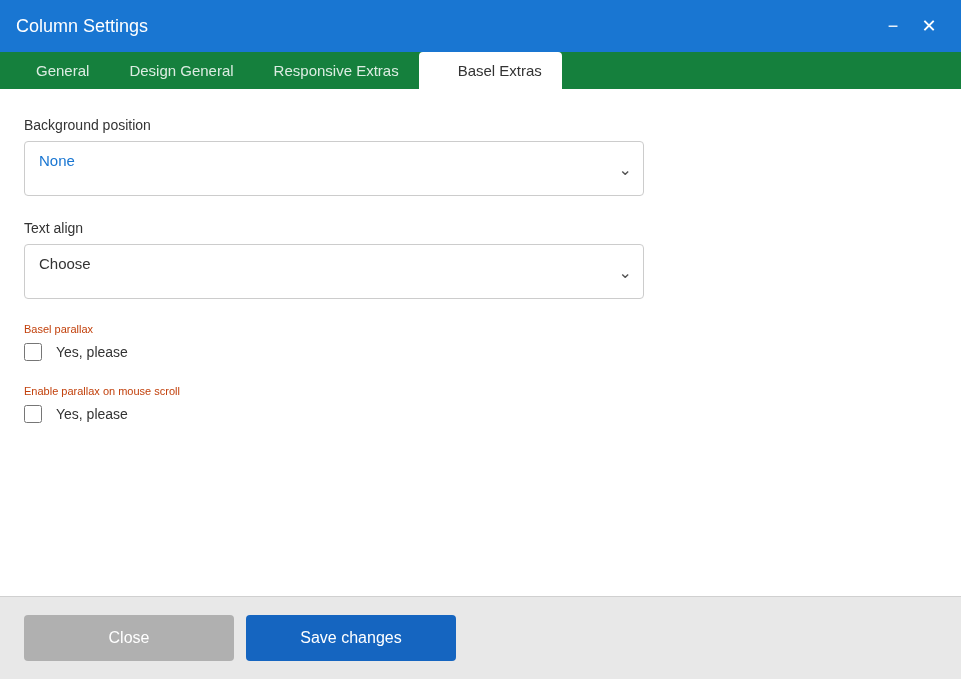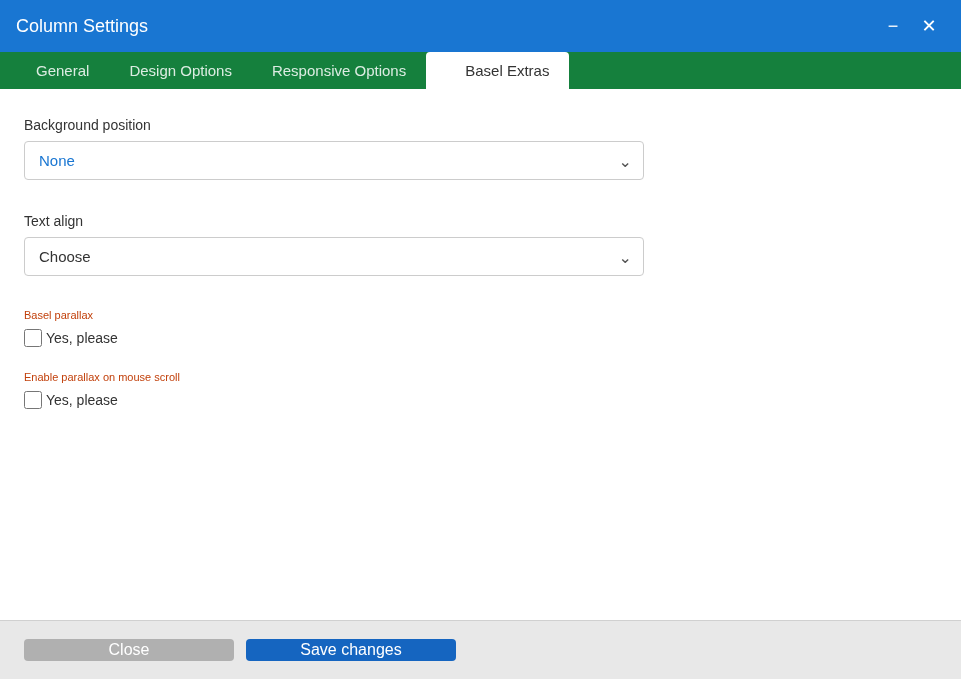--- a/index.html
+++ b/index.html
@@ -80,38 +80,38 @@
     }
 
     .content-area {
       flex: 1;
       background: white;
       padding: 28px 24px 20px 24px;
       overflow-y: auto;
     }
 
     .field-group {
-      margin-bottom: 33px;
+      margin-bottom: 24px;
     }
 
     .field-label {
       font-size: 14px;
       color: #333;
       margin-bottom: 8px;
       font-weight: 400;
     }
 
     .select-wrapper {
       position: relative;
       width: 620px;
     }
 
     .select-control {
       width: 100%;
-      padding: 10px 40px 10px 14px;
+      padding: 10px 40px 26px 14px;
       border: 1px solid #ccc;
       border-radius: 4px;
       font-size: 15px;
       color: #1976D2;
       background: white;
       appearance: none;
       cursor: pointer;
       outline: none;
     }
 
@@ -137,21 +137,21 @@
       font-size: 11px;
       color: #c2410c;
       margin-bottom: 8px;
       font-weight: 400;
       margin-top: 18px;
     }
 
     .checkbox-row {
       display: flex;
       align-items: center;
-      gap: 4px;
+      gap: 14px;
     }
 
     .checkbox-input {
       width: 18px;
       height: 18px;
       cursor: pointer;
       accent-color: #1976D2;
     }
 
     .checkbox-label-text {
@@ -174,21 +174,21 @@
       background: #b0b0b0;
       color: white;
       border: none;
       border-radius: 4px;
       font-size: 16px;
       cursor: pointer;
       font-family: inherit;
     }
 
     .btn-save {
-      padding: 2px 0;
+      padding: 14px 0;
       width: 210px;
       background: #1565C0;
       color: white;
       border: none;
       border-radius: 4px;
       font-size: 16px;
       cursor: pointer;
       font-family: inherit;
     }
   </style>
@@ -198,22 +198,22 @@
 <div class="title-bar">
   <span class="title-bar-title">Column Settings</span>
   <div class="title-bar-controls">
     <button class="title-bar-btn">−</button>
     <button class="title-bar-btn">✕</button>
   </div>
 </div>
 
 <div class="tabs-bar">
   <button class="tab">General</button>
-  <button class="tab">Design Options</button>
-  <button class="tab">Responsive Options</button>
+  <button class="tab">Design General</button>
+  <button class="tab">Responsive Extras</button>
   <button class="tab active">Basel Extras</button>
 </div>
 
 <div class="content-area">
 
   <div class="field-group">
     <div class="field-label">Background position</div>
     <div class="select-wrapper">
       <select class="select-control">
         <option value="None">None</option>

